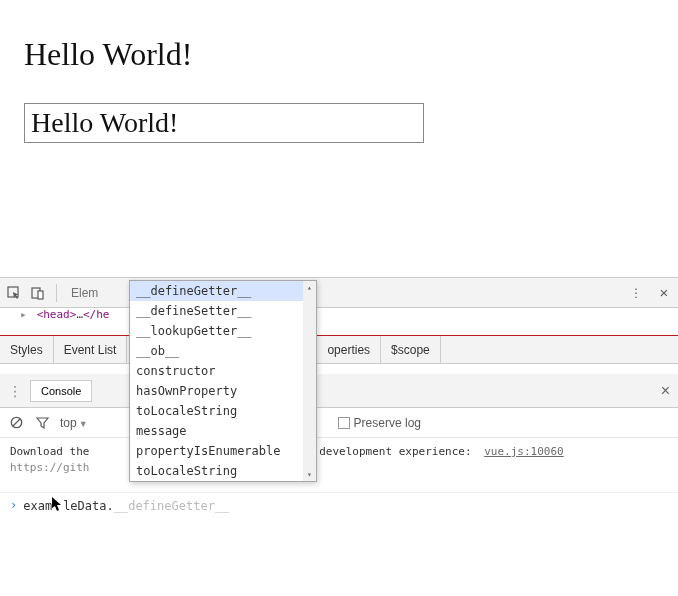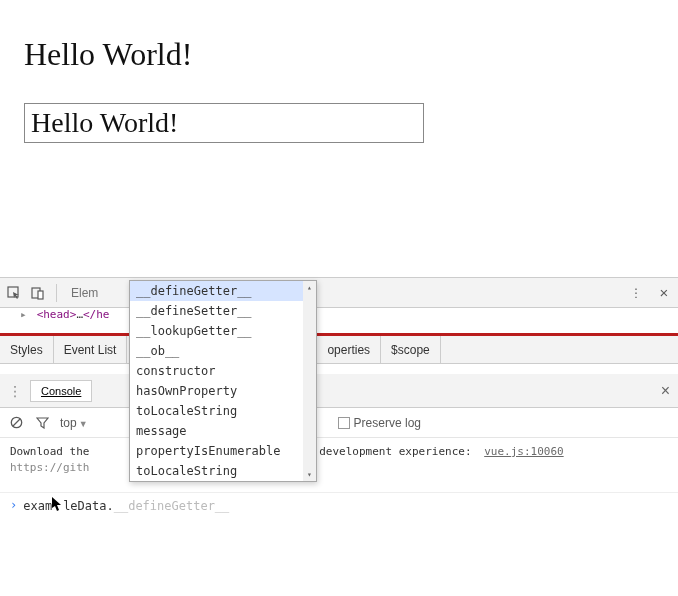--- a/index.html
+++ b/index.html
@@ -66,21 +66,21 @@
   .dt-tab { color:#737373; cursor:pointer; }
   .dt-right { margin-left:auto; display:flex; align-items:center; gap:12px; }
 
   .dt-elements {
     height: 28px;
     padding: 0 12px;
     font-family: Menlo, Consolas, monospace;
     font-size: 11px;
     line-height: 14px;
     background:#fff;
-    border-bottom:3px solid #b91c1c;
+    border-bottom:1px solid #b91c1c;
     overflow:hidden;
   }
   .tri { color:#888; display:inline-block; width:10px; }
   .tag { color:#881280; }
   .comment { color:#0a0; }
   .body-sel {
     background:#3367d6; color:#fff; padding:0 2px;
   }
 
   .dt-breadcrumb {
@@ -120,21 +120,20 @@
     gap:8px;
     background:#f3f3f3;
   }
   .drag-icon { color:#888; font-size:14px; cursor:pointer; }
   .console-btn {
     border:1px solid #ccc;
     background:#fff;
     padding:4px 10px;
     font-size:11px;
     cursor:pointer;
-    text-decoration:underline;
   }
   .console-close { margin-left:auto; color:#666; font-size:16px; cursor:pointer; }
 
   .dt-filterbar {
     height: 30px;
     display:flex; align-items:center;
     padding:0 8px;
     gap:10px;
     border-bottom:1px solid #e5e5e5;
     font-size:12px;

